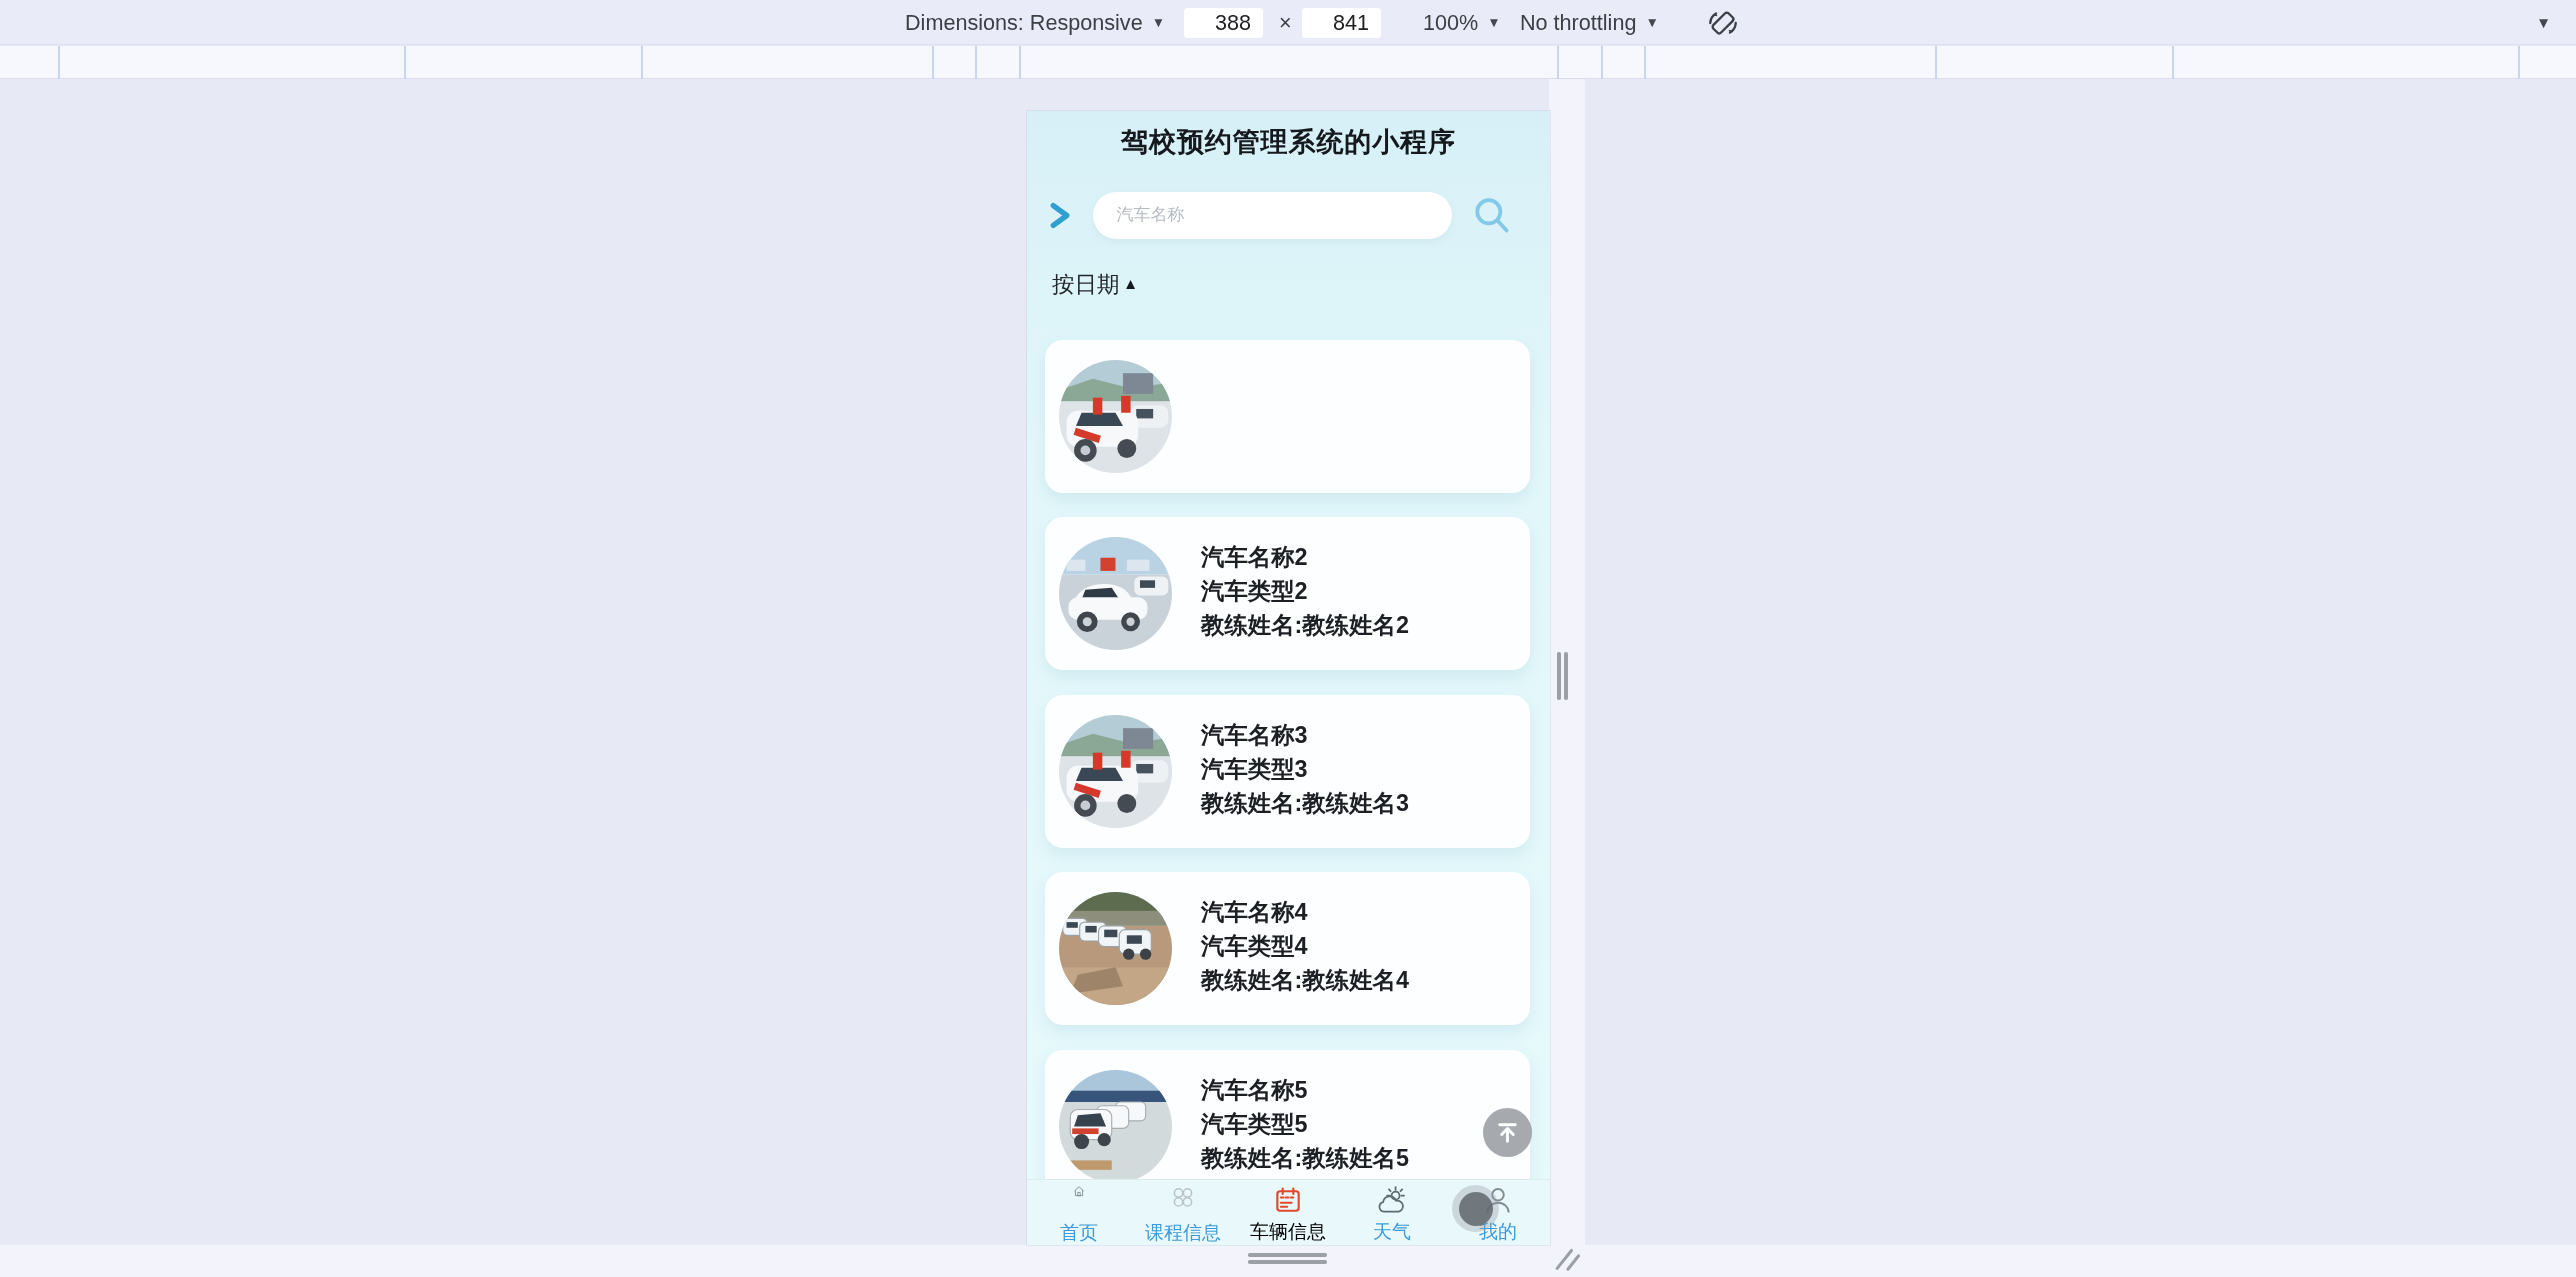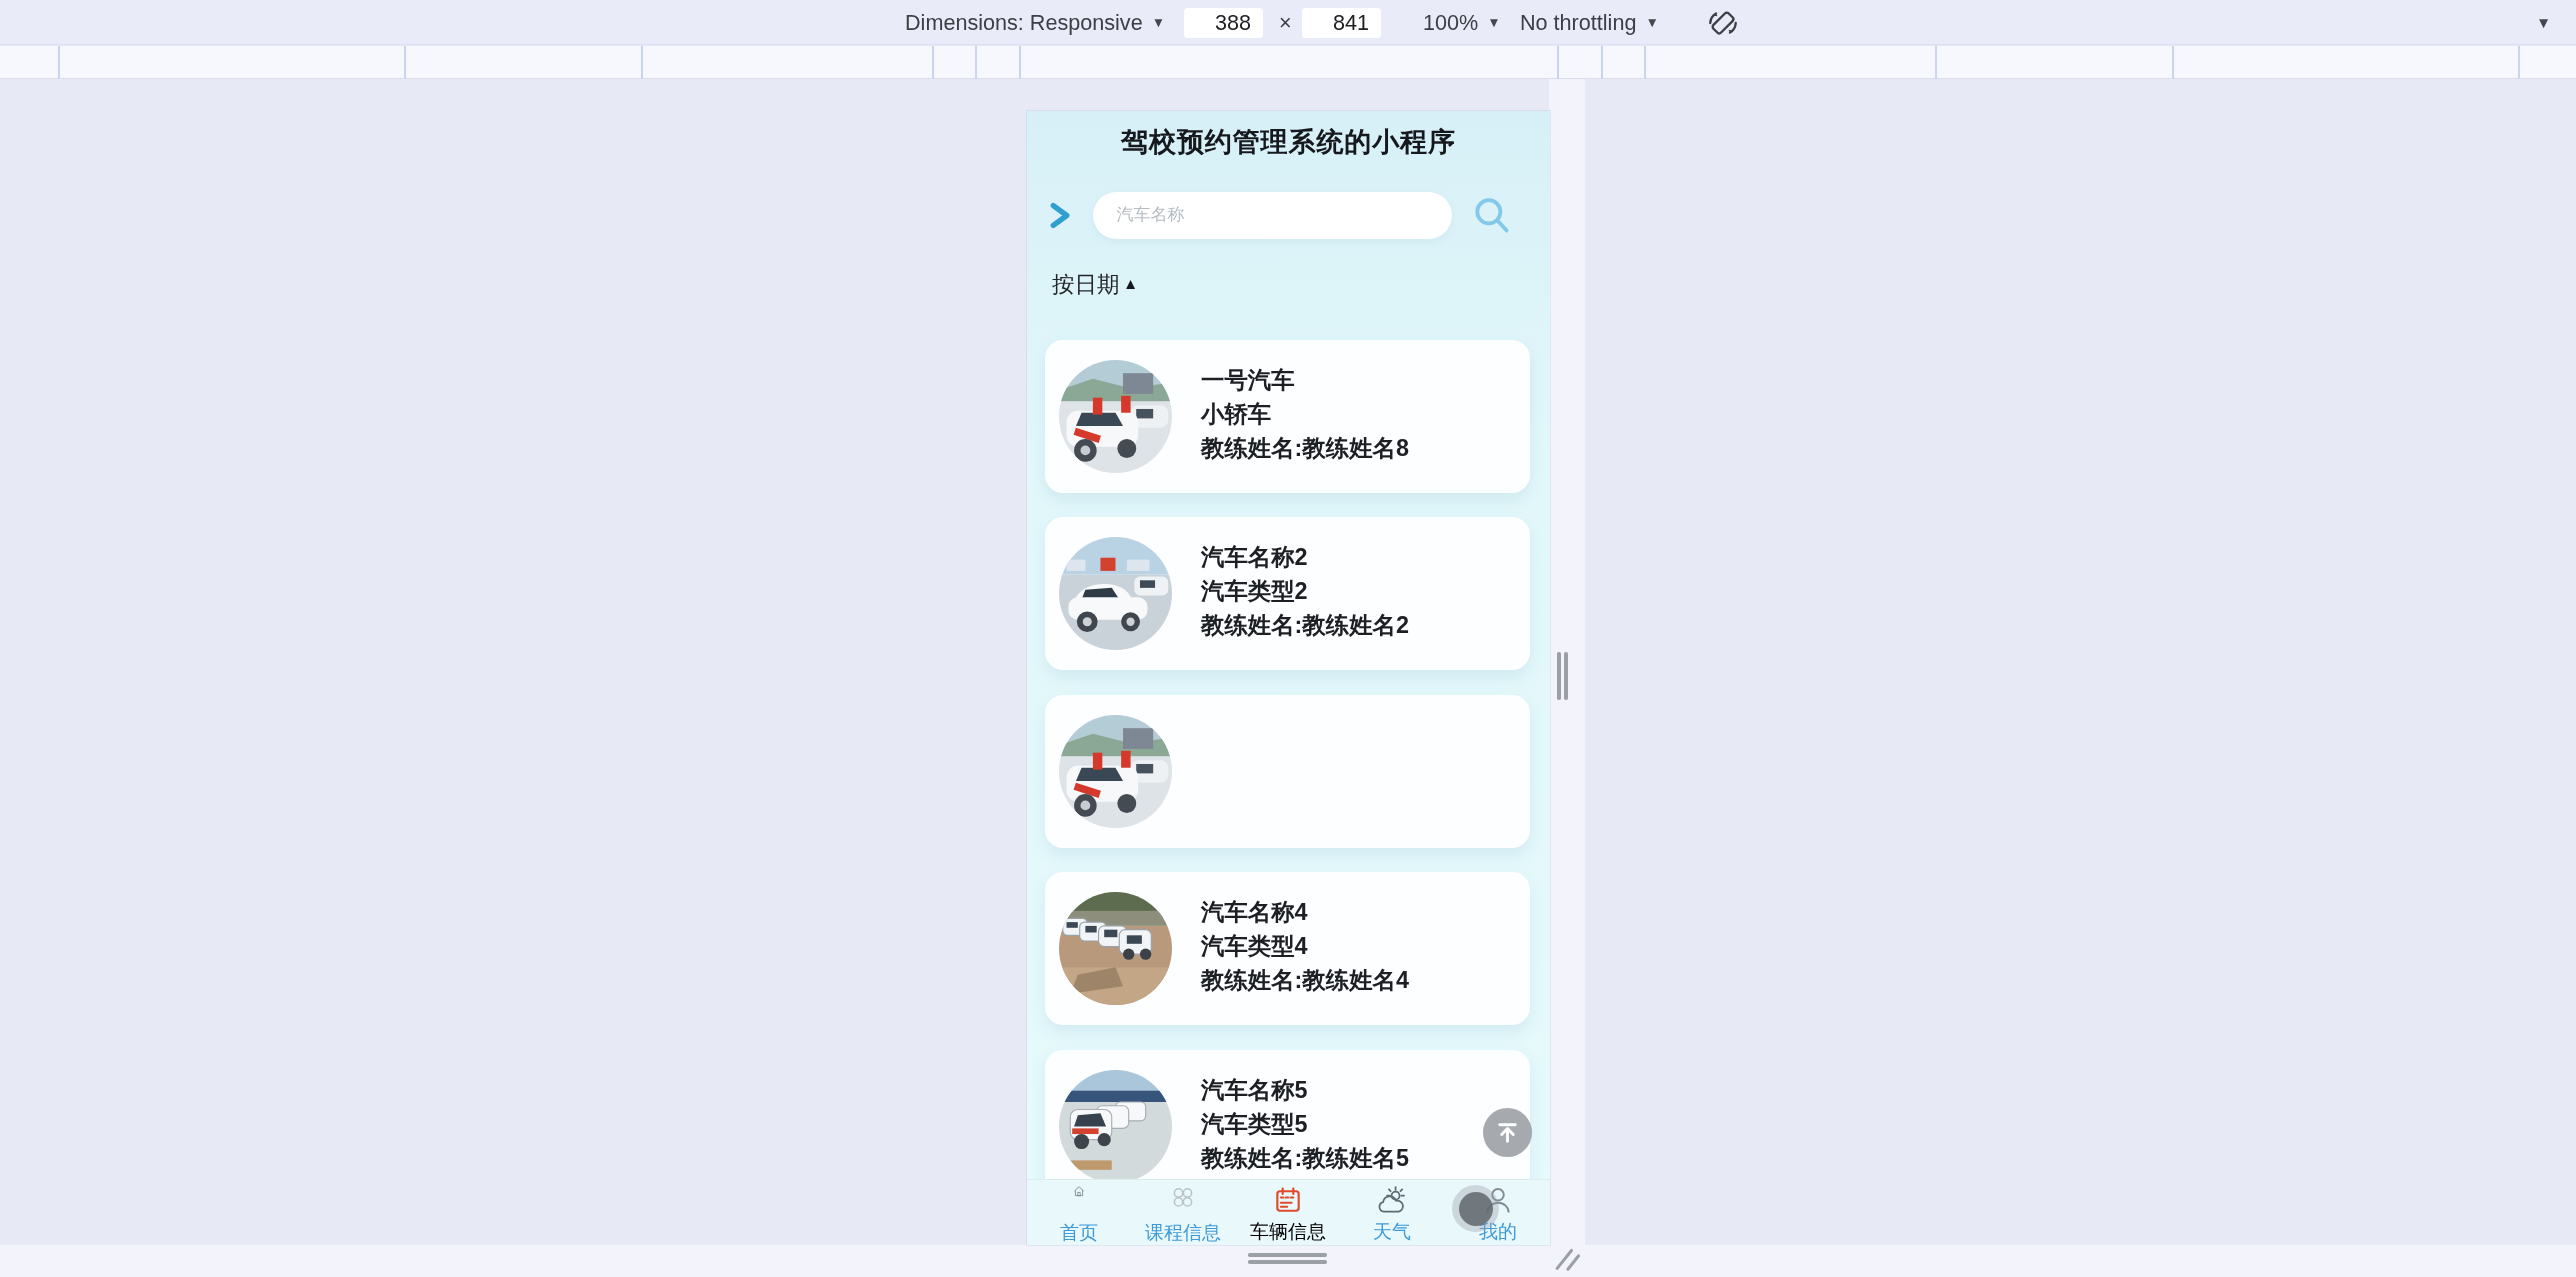--- a/index.html
+++ b/index.html
@@ -173,25 +173,20 @@
             <rect x="4" y="27" width="38" height="19" rx="6" fill="#f6f8fa"></rect>
             <polygon points="12,28 30,28 34,35 9,35" fill="#3a4754"></polygon>
             <rect x="18" y="20" width="5" height="9" fill="#d5392b"></rect>
               <rect x="33" y="19" width="5" height="9" fill="#d5392b"></rect>
             <rect x="8" y="38" width="14" height="4" fill="#d5392b" transform="rotate(18 15 40)"></rect>
             <circle cx="14" cy="48" r="6" fill="#444b52"></circle>
               <circle cx="14" cy="48" r="2.6" fill="#c7ccd1"></circle>
             <circle cx="36" cy="47" r="5" fill="#444b52"></circle>
           </svg>
         </div>
-        <div class="info">
-          <div>一号汽车</div>
-          <div>小轿车</div>
-          <div>教练姓名:教练姓名8</div>
-        </div>
       </div>
 
       <div class="card" style="top:406px;">
         <div class="photo">
           <svg width="113" height="113" viewBox="0 0 60 60">
             <rect width="60" height="20" fill="#b9d3e4"></rect>
             <rect x="4" y="12" width="10" height="6" fill="#dde6ee"></rect>
               <rect x="22" y="11" width="8" height="7" fill="#d2422f"></rect>
               <rect x="36" y="12" width="12" height="6" fill="#dde6ee"></rect>
             <rect width="60" height="40" y="20" fill="#c9d2d8"></rect>
@@ -224,20 +219,25 @@
               <rect x="41" y="26" width="9" height="5" fill="#46525e"></rect>
             <rect x="4" y="27" width="38" height="19" rx="6" fill="#f6f8fa"></rect>
             <polygon points="12,28 30,28 34,35 9,35" fill="#3a4754"></polygon>
             <rect x="18" y="20" width="5" height="9" fill="#d5392b"></rect>
               <rect x="33" y="19" width="5" height="9" fill="#d5392b"></rect>
             <rect x="8" y="38" width="14" height="4" fill="#d5392b" transform="rotate(18 15 40)"></rect>
             <circle cx="14" cy="48" r="6" fill="#444b52"></circle>
               <circle cx="14" cy="48" r="2.6" fill="#c7ccd1"></circle>
             <circle cx="36" cy="47" r="5" fill="#444b52"></circle>
           </svg>
+        </div>
+        <div class="info">
+          <div>汽车名称3</div>
+          <div>汽车类型3</div>
+          <div>教练姓名:教练姓名3</div>
         </div>
       </div>
 
       <div class="card" style="top:761px;">
         <div class="photo">
           <svg width="113" height="113" viewBox="0 0 60 60">
             <rect width="60" height="14" fill="#5d6b4e"></rect>
               <rect y="10" width="60" height="8" fill="#8d8f7c"></rect>
             <rect y="18" width="60" height="42" fill="#b9997b"></rect>
               <rect y="40" width="60" height="20" fill="#c3a686"></rect>

